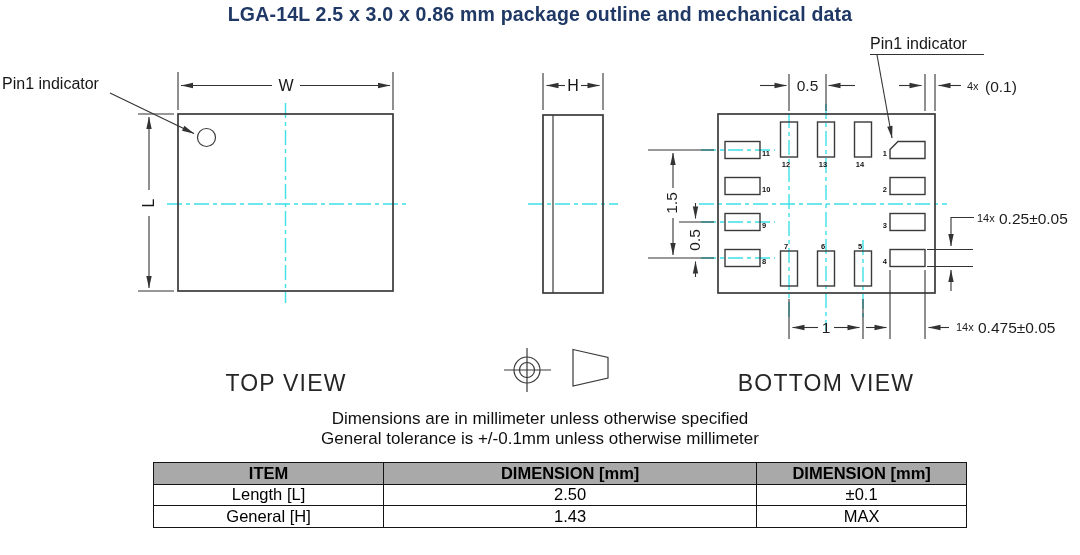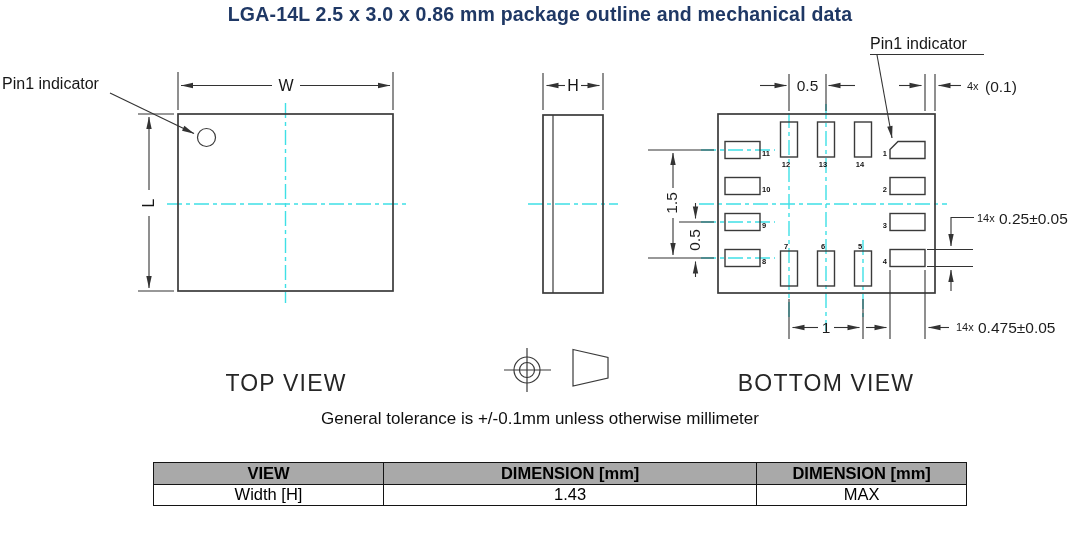--- a/index.html
+++ b/index.html
@@ -199,38 +199,44 @@
         <line class="dim" x1="949" y1="327.5" x2="928.5" y2="327.5" marker-end="url(#arr)"></line>
         <text class="dim-s" x="956" y="331">14x</text>
         <text class="dim-t" x="978" y="332.5">0.475±0.05</text>
       </g>
 
       <text class="cap-t" x="826" y="391" text-anchor="middle">BOTTOM VIEW</text>
     </g>
   </svg>
 
   <div id="notes">
+    <div>Dimensions are in millimeter unless otherwise specified</div>
     <div>General tolerance is +/-0.1mm unless otherwise millimeter</div>
   </div>
 
   <table id="spec-table">
     <colgroup>
         <col style="width:28.3%">
         <col style="width:45.9%">
         <col style="width:25.8%">
       </colgroup>
     <thead>
       <tr>
-        <th>VIEW</th>
+        <th>ITEM</th>
         <th>DIMENSION [mm]</th>
         <th>DIMENSION [mm]</th>
       </tr>
     </thead>
     <tbody>
       <tr>
-        <td>Width [H]</td>
+        <td>Length [L]</td>
+        <td>2.50</td>
+        <td>±0.1</td>
+      </tr>
+      <tr>
+        <td>General [H]</td>
         <td>1.43</td>
         <td>MAX</td>
       </tr>
     </tbody>
   </table>
 
 </div>
 
 </body></html>

